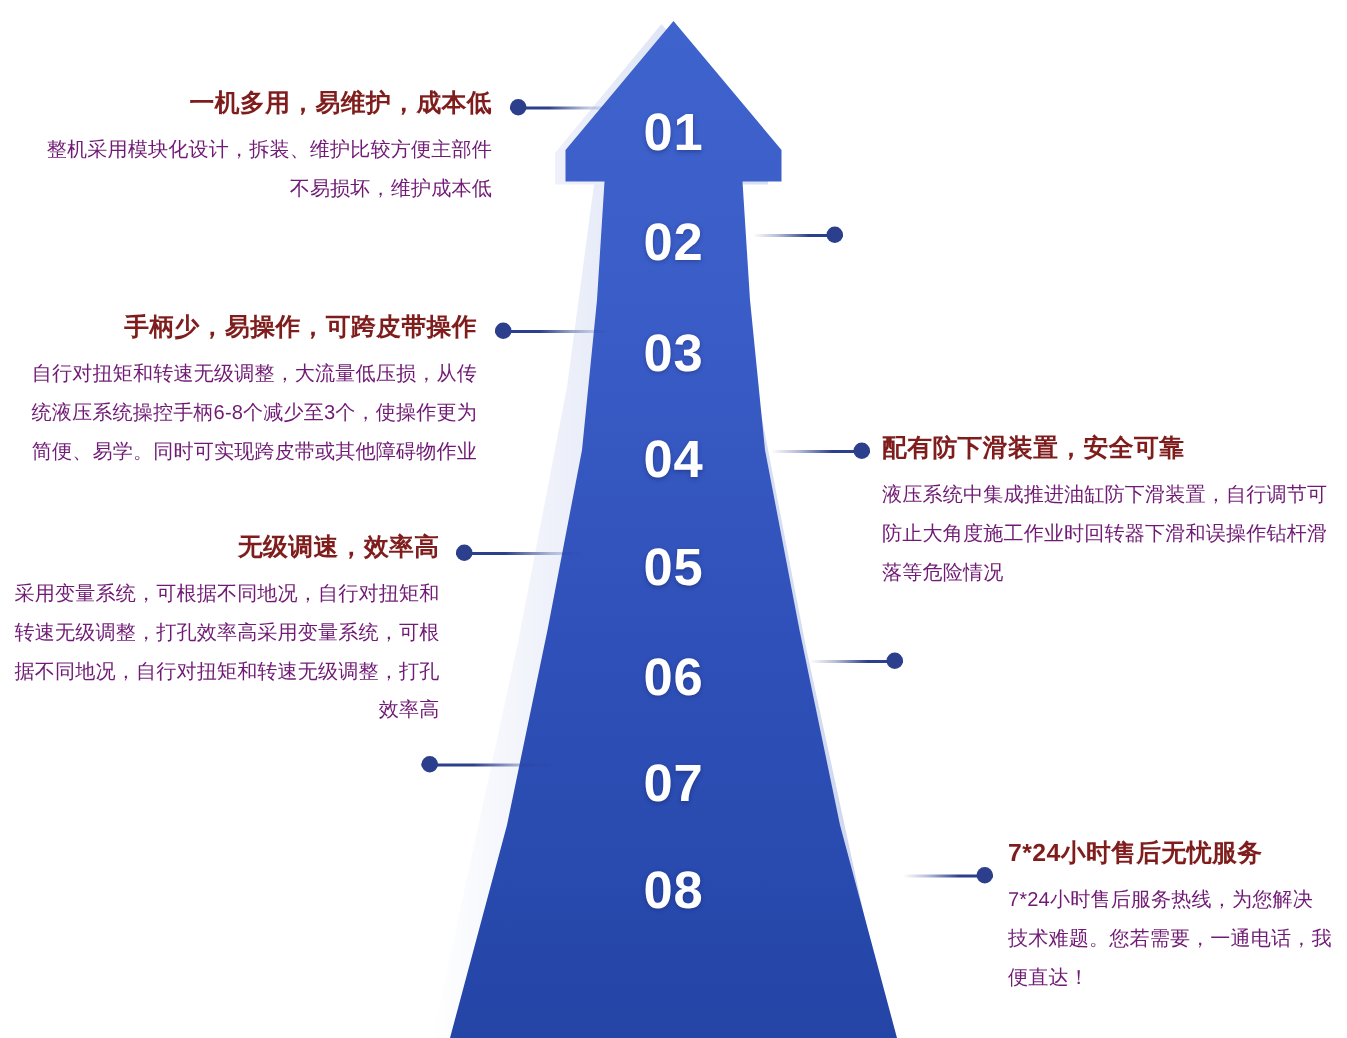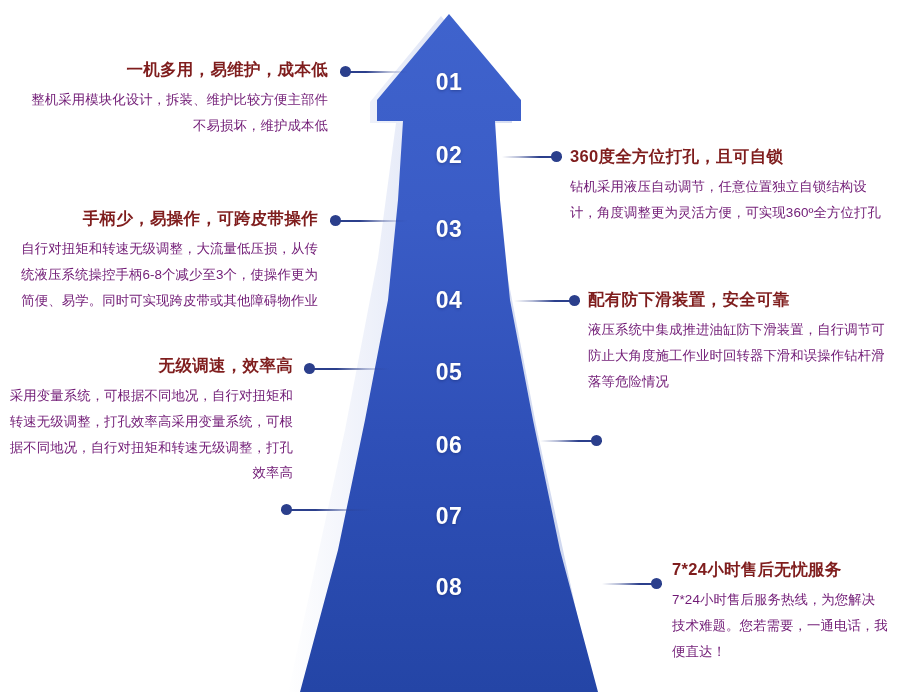--- a/index.html
+++ b/index.html
@@ -25,21 +25,21 @@
     left: 0; top: 0;
     width: 898px; height: 692px;
     pointer-events: none;
   }
 
   
   .step-number {
     position: absolute;
     width: 120px;
     text-align: center;
-    font-size: 23px;
+    font-size: 35px;
     font-weight: bold;
     color: #ffffff;
     letter-spacing: 0.5px;
     text-shadow: 0 1px 3px rgba(20,35,95,0.45);
     font-family: "Liberation Sans", "DejaVu Sans", sans-serif;
   }
 
   
   .connector { position: absolute; height: 11px; }
   .connector .line {
@@ -194,24 +194,20 @@
   </div>
 
   <div class="item left" style="left:8px; top:354px; width:285px;">
     <div class="title">无级调速，效率高</div>
     <div class="body">采用变量系统，可根据不同地况，自行对扭矩和转速无级调整，打孔效率高采用变量系统，可根据不同地况，自行对扭矩和转速无级调整，打孔效率高</div>
   </div>
 
   <div class="item left" style="left:8px; top:496px; width:262px;">
   </div>
 
-  <div class="item right" style="left:570px; top:145px; width:318px;">
-    <div class="title">360度全方位打孔，且可自锁</div>
-    <div class="body">钻机采用液压自动调节，任意位置独立自锁结构设计，角度调整更为灵活方便，可实现360º全方位打孔</div>
-  </div>
 
   <div class="item right" style="left:588px; top:288px; width:300px;">
     <div class="title">配有防下滑装置，安全可靠</div>
     <div class="body">液压系统中集成推进油缸防下滑装置，自行调节可防止大角度施工作业时回转器下滑和误操作钻杆滑落等危险情况</div>
   </div>
 
 
   <div class="item right" style="left:672px; top:558px; width:216px;">
     <div class="title">7*24小时售后无忧服务</div>
     <div class="body">7*24小时售后服务热线，为您解决技术难题。您若需要，一通电话，我便直达！</div>

